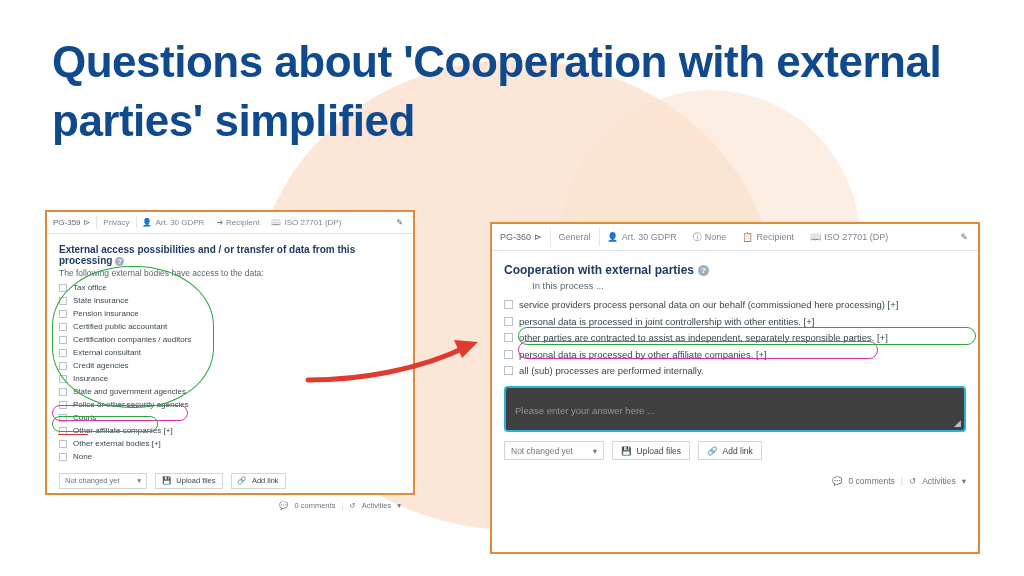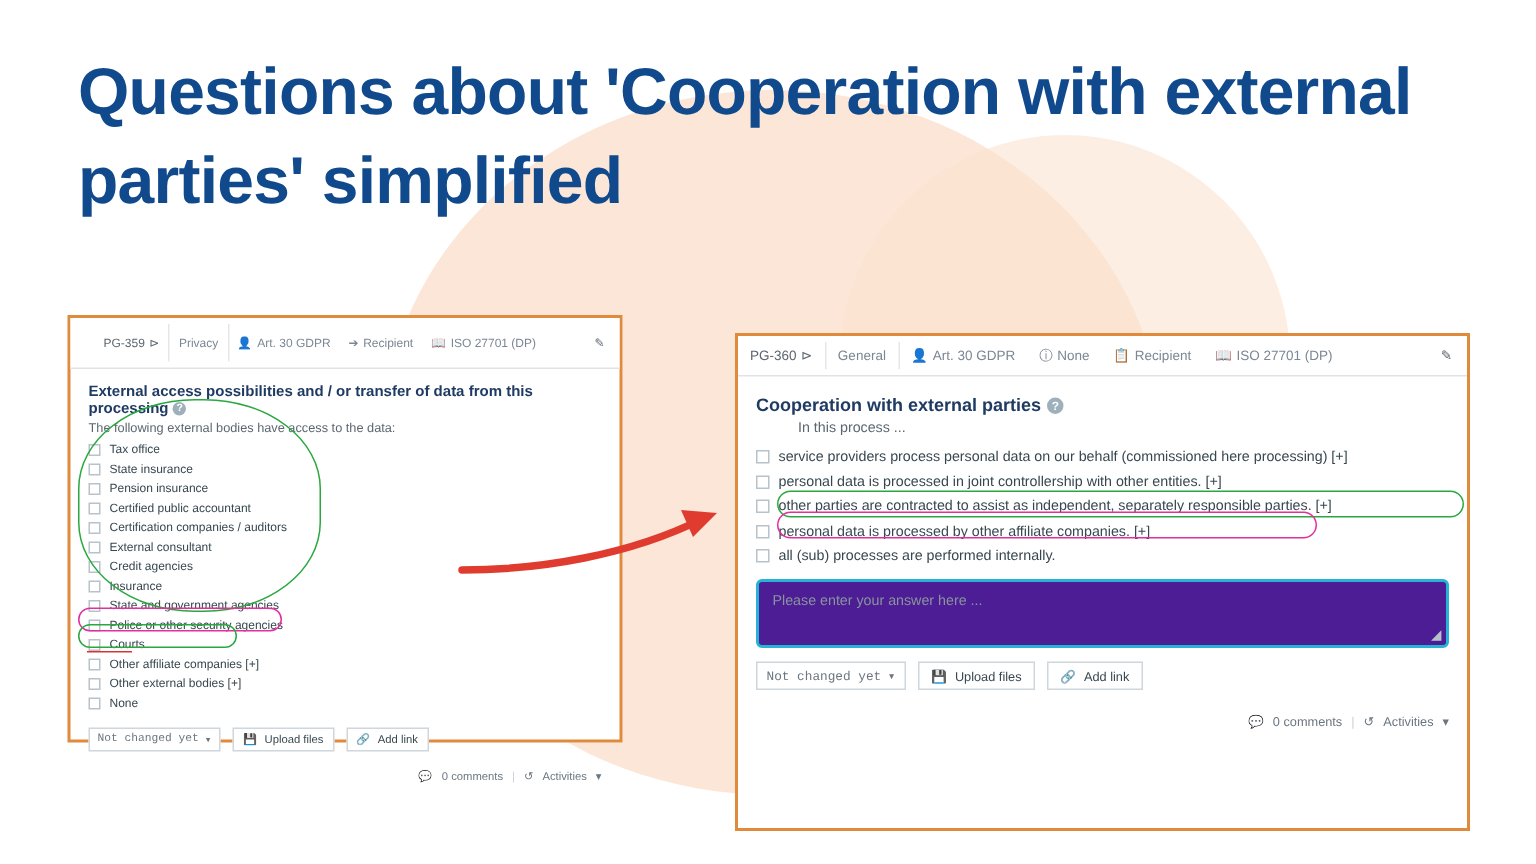--- a/index.html
+++ b/index.html
@@ -84,36 +84,35 @@
     border:1px solid #b7c2cb;
     background:#fff;
     flex:0 0 auto;
     box-sizing:border-box;
   }
   .footer-row{display:flex;align-items:center;gap:8px;}
   .sel{
     display:flex;align-items:center;justify-content:space-between;
     border:1px solid #cfd6dc;background:#fff;color:#6b7680;
     box-sizing:border-box;
-    font-family:Liberation Mono, monospace;
   }
   .btn{
     display:flex;align-items:center;gap:5px;
     border:1px solid #cfd6dc;background:#fff;color:#37474f;
     box-sizing:border-box;
   }
   .meta{
     display:flex;align-items:center;gap:6px;
     color:#6b7680;justify-content:flex-end;
   }
   .meta .dot{color:#c9d1d8;}
 
   
   #card-left{left:45px;top:210px;width:370px;height:285px;}
-  #card-left .card-head{height:34px;font-size:8px;padding-left:16px;}
+  #card-left .card-head{height:22px;font-size:8px;}
   #card-left .head-item{padding:0 6px;}
   #card-left .q-title{font-size:10px;margin:0 0 2px 0;}
   #card-left .q-sub{font-size:8.5px;margin:0 0 4px 0;}
   #card-left .help{width:9px;height:9px;line-height:9px;font-size:7px;margin-left:3px;vertical-align:middle;}
   #card-left .opt{font-size:8px;line-height:11.5px;margin-bottom:1.5px;}
   #card-left .cb{width:8px;height:8px;margin-top:1.5px;}
   #card-left .footer-row{margin-top:10px;}
   #card-left .sel{width:88px;height:16px;font-size:7.5px;padding:0 5px;}
   #card-left .btn{height:16px;font-size:7.5px;padding:0 6px;}
   #card-left .meta{font-size:7.5px;margin-top:12px;}
@@ -126,24 +125,24 @@
   #card-right .help{width:11px;height:11px;line-height:11px;font-size:8px;margin-left:4px;vertical-align:middle;}
   #card-right .opt{font-size:9.5px;line-height:14px;margin-bottom:2.5px;}
   #card-right .cb{width:9px;height:9px;margin-top:2px;}
   #card-right .answer{
     margin-top:8px;
     height:46px;
     border:2px solid #27b2d6;
     border-radius:4px;
     color:#8a949c;
     font-size:9.5px;
-    padding:7px 9px;
+    padding:17px 9px;
     box-sizing:border-box;
     position:relative;
-    background:#4c1d95;
+    background:#404040;
   }
   #card-right .answer .grip{
     position:absolute;right:3px;bottom:2px;color:#b6c0c8;font-size:9px;
   }
   #card-right .footer-row{margin-top:9px;}
   #card-right .sel{width:100px;height:19px;font-size:8.5px;padding:0 6px;}
   #card-right .btn{height:19px;font-size:8.5px;padding:0 8px;}
   #card-right .meta{font-size:8.5px;margin-top:16px;}
 
   

